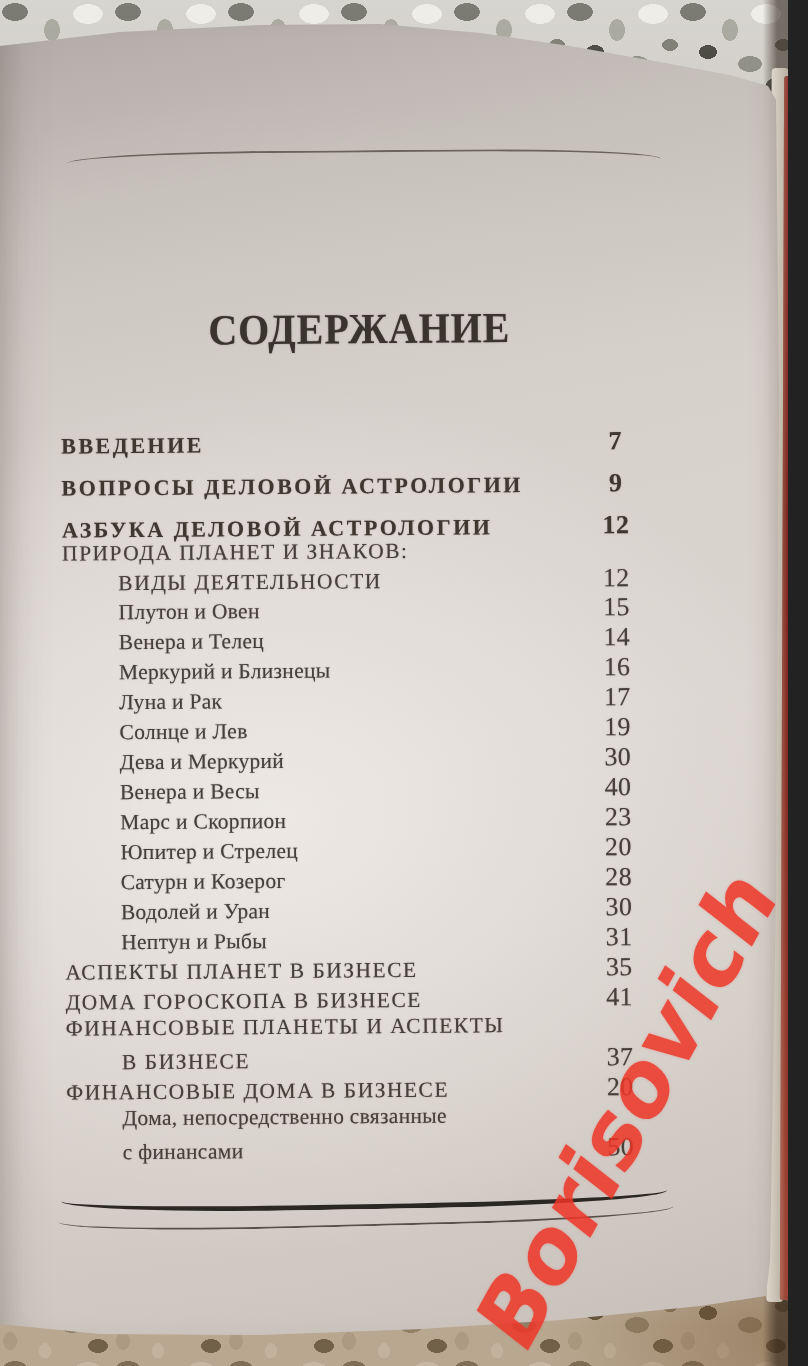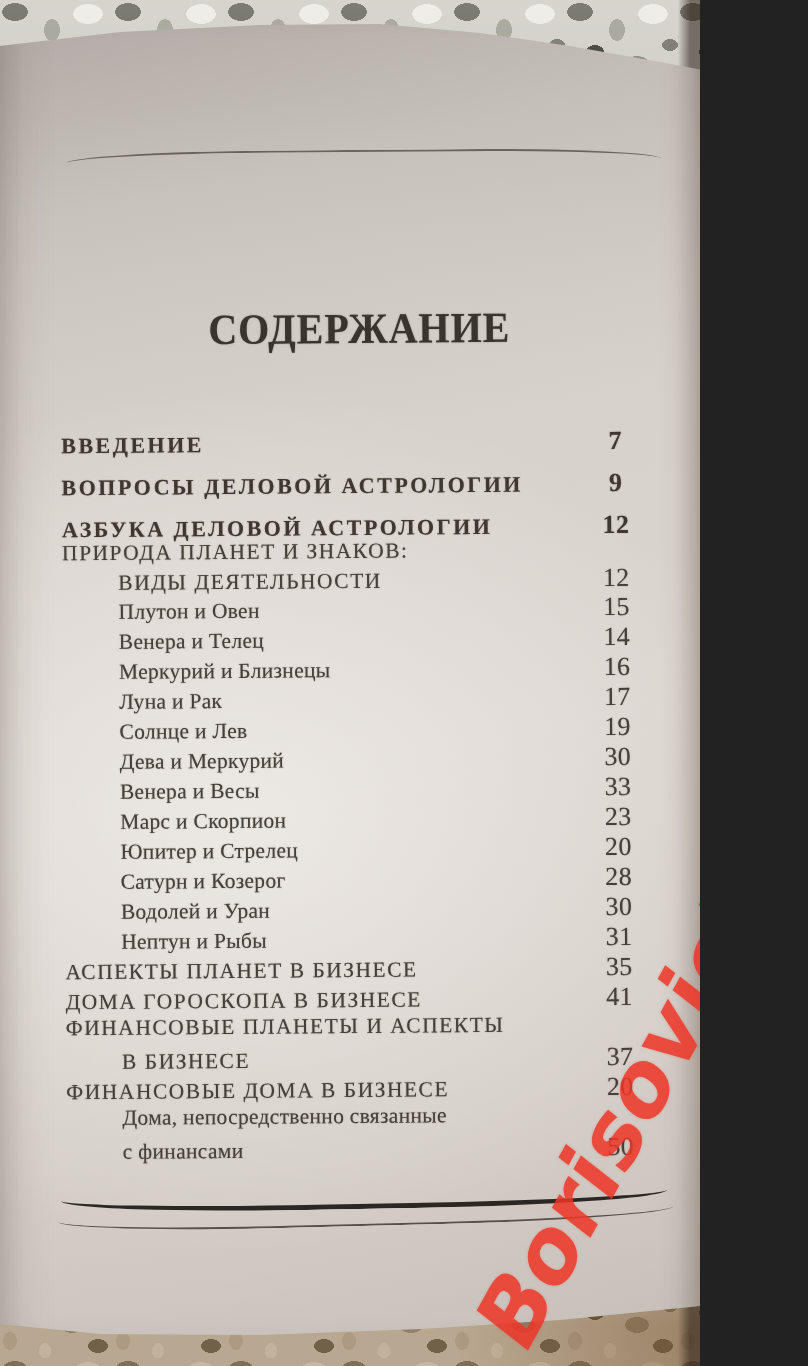--- a/index.html
+++ b/index.html
@@ -1,17 +1,17 @@
 <!DOCTYPE html>
 <html><head>
 <meta charset="utf-8">
 <style>
   html,body{margin:0;padding:0;background:#222;}
   .shot{
-    position:relative; width:700px; height:1366px; overflow:hidden;
+    position:relative; width:788px; height:1366px; overflow:hidden;
     font-family:"Liberation Serif","DejaVu Serif",serif;
     background:#fde047;
   }
   
   .terrazzo{
     position:absolute; inset:0; z-index:0;
     background-color:#d2d0c9;
     background-image:
       radial-gradient(ellipse 13px 9px  at 15px 12px, #6f6e65 97%, transparent 100%),
       radial-gradient(ellipse 8px 11px  at 52px 30px, #a5a49a 97%, transparent 100%),
@@ -151,21 +151,21 @@
           <div class="row lvl1 normal">
             <span class="t">Солнце и Лев</span>
             <span class="p">19</span>
           </div>
           <div class="row lvl1 normal">
             <span class="t">Дева и Меркурий</span>
             <span class="p">30</span>
           </div>
           <div class="row lvl1 normal">
             <span class="t">Венера и Весы</span>
-            <span class="p">33</span>
+            <span class="p">40</span>
           </div>
           <div class="row lvl1 normal">
             <span class="t">Марс и Скорпион</span>
             <span class="p">23</span>
           </div>
           <div class="row lvl1 normal">
             <span class="t">Юпитер и Стрелец</span>
             <span class="p">20</span>
           </div>
           <div class="row lvl1 normal">

